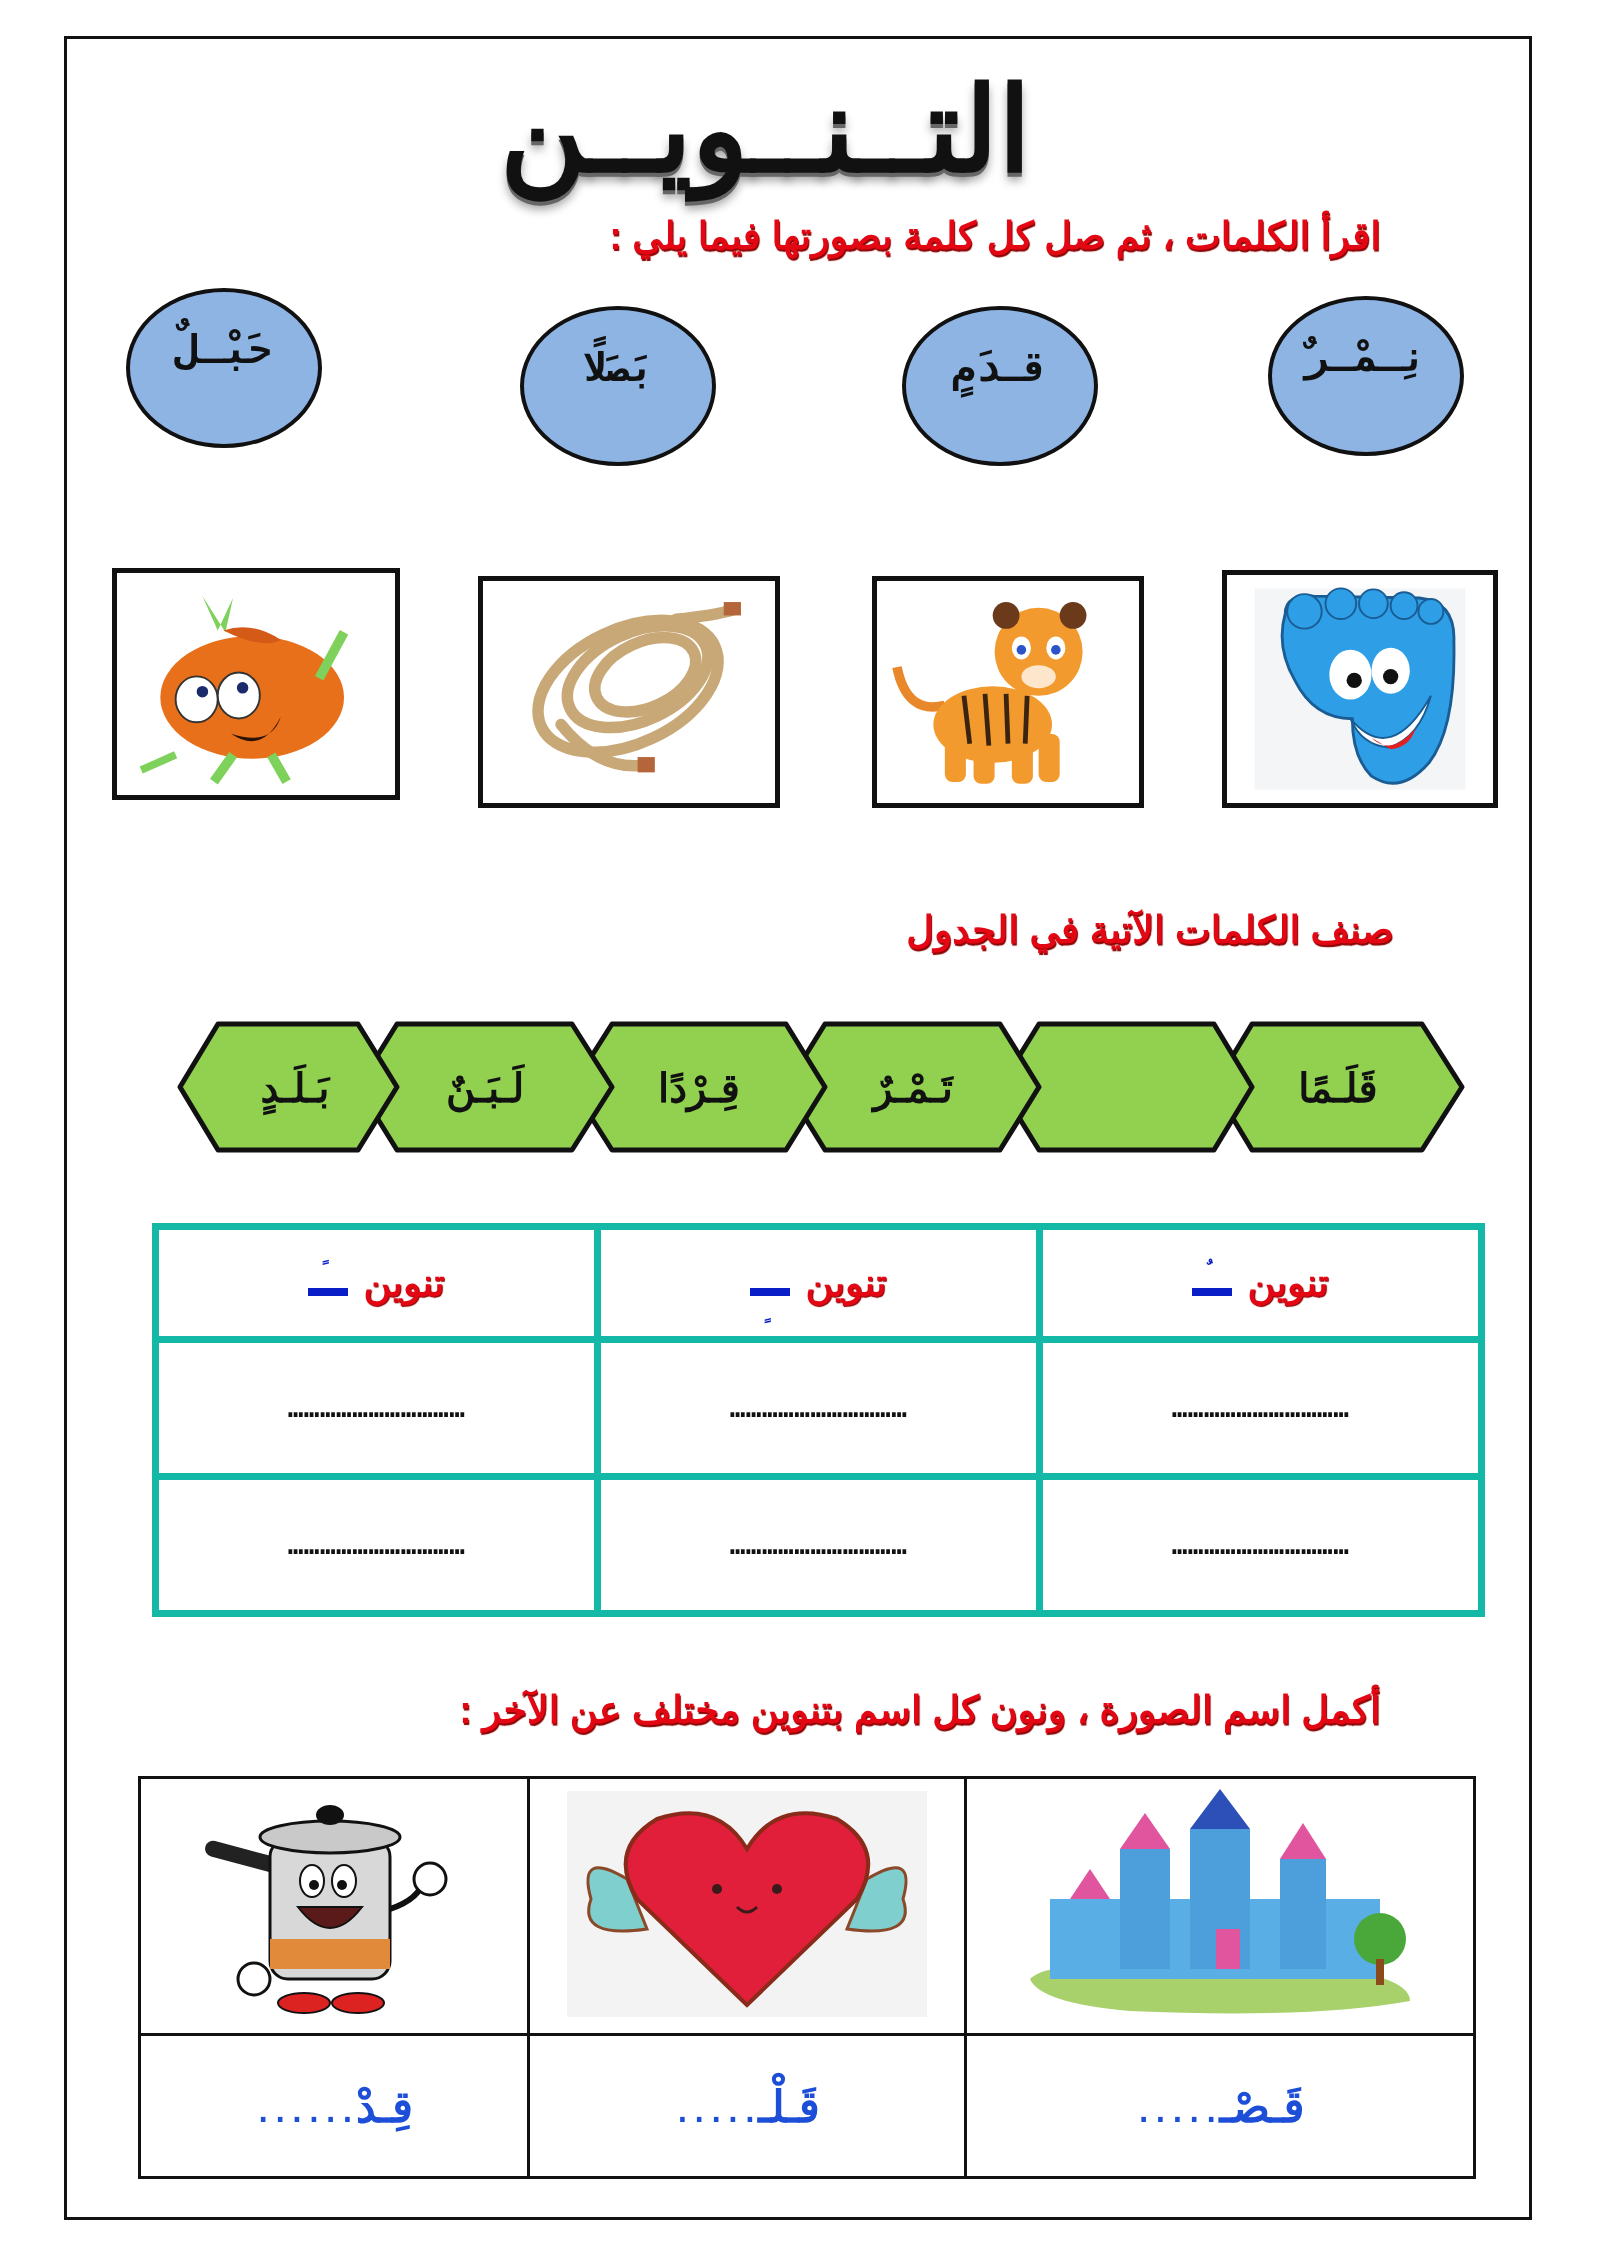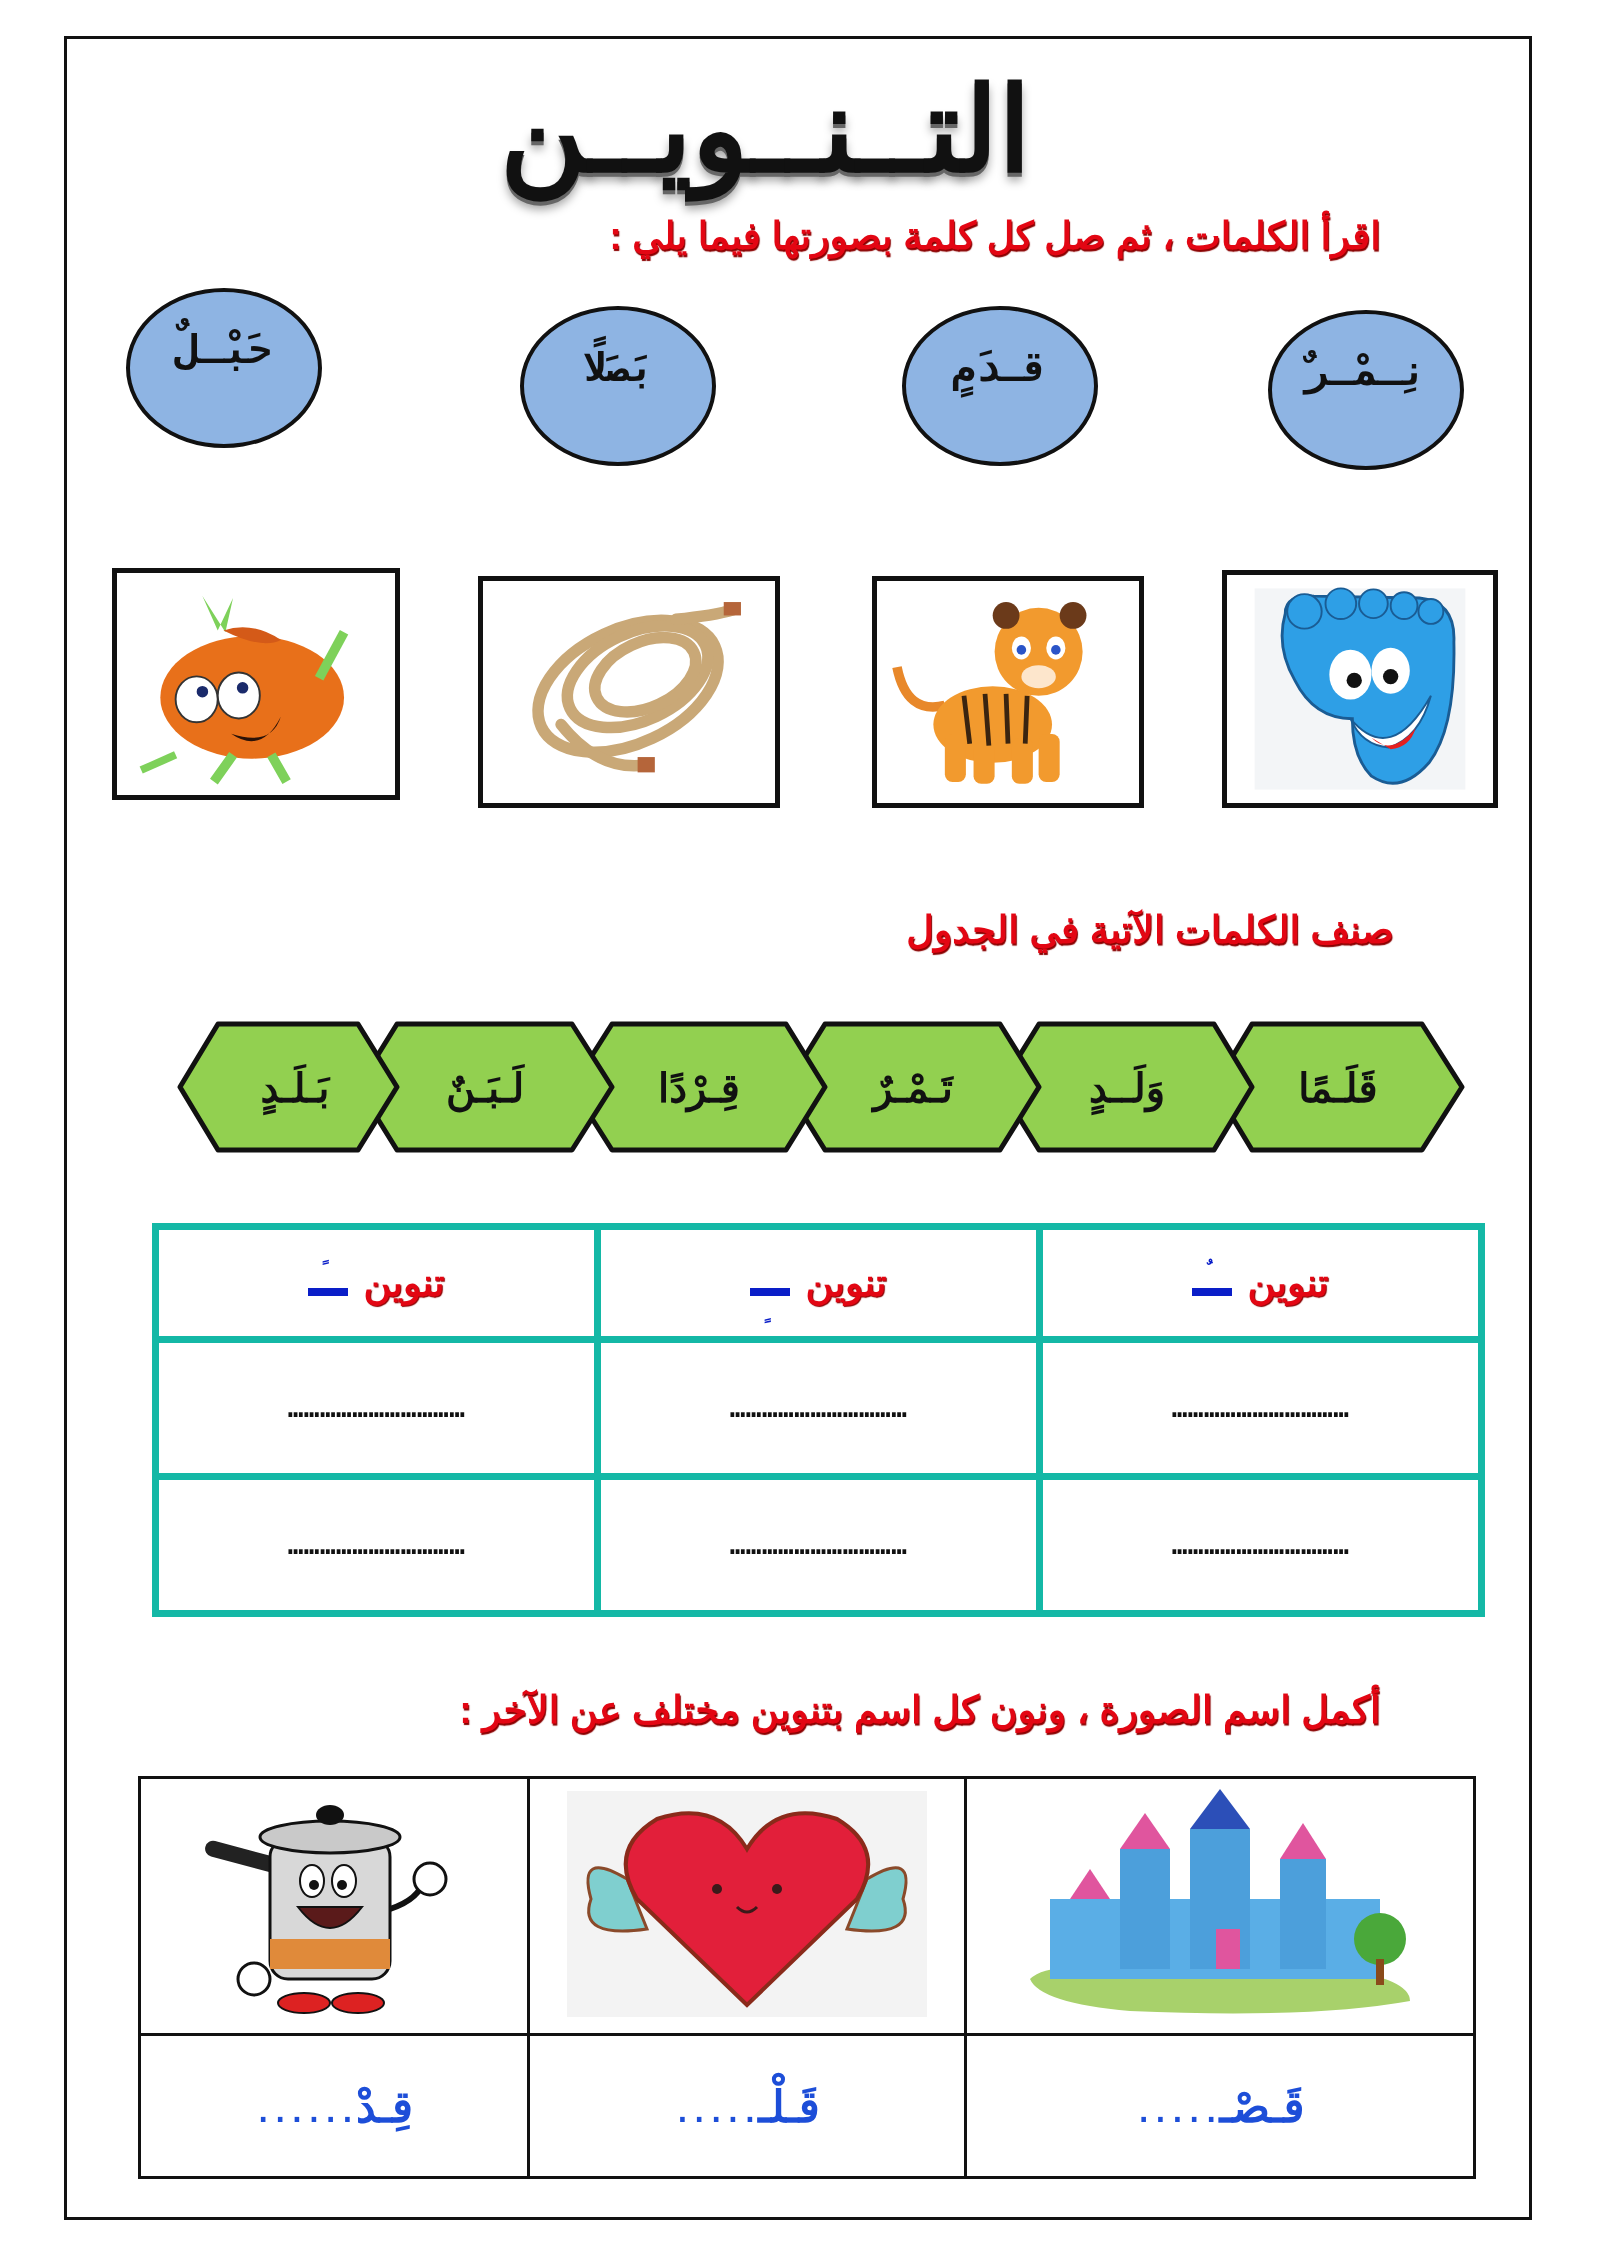--- a/index.html
+++ b/index.html
@@ -52,21 +52,21 @@
 </style>
 </head>
 <body>
 
 <div class="page-frame"></div>
 
 <div class="abs title">التــنــويــن</div>
 
 <div class="abs instr" style="left:540px; top:206px; width:910px; font-size:38px; line-height:60px;">اقرأ الكلمات ، ثم صل كل كلمة بصورتها فيما يلي :</div>
 
-<div class="oval" style="left:1268px; top:310px;">
+<div class="oval" style="left:1268px; top:296px;">
     <span>نِـمْـرٌ</span>
   </div>
 <div class="oval" style="left:902px; top:306px;">
     <span>قـدَمٍ</span>
   </div>
 <div class="oval" style="left:520px; top:306px;">
     <span>بَصَلًا</span>
   </div>
 <div class="oval" style="left:126px; top:288px;">
     <span>حَبْـلٌ</span>
@@ -144,21 +144,20 @@
     <g fill="#92d050" stroke="#111" stroke-width="5" stroke-linejoin="round">
       <polygon points="1078,6 1248,6 1288,69 1248,132 1078,132 1040,69"></polygon>
       <polygon points="865,6 1040,6 1078,69 1040,132 865,132 826,69"></polygon>
       <polygon points="651,6 826,6 865,69 826,132 651,132 612,69"></polygon>
       <polygon points="438,6 612,6 651,69 612,132 438,132 398,69"></polygon>
       <polygon points="223,6 398,6 438,69 398,132 223,132 184,69"></polygon>
       <polygon points="44,6 184,6 223,69 184,132 44,132 6,69"></polygon>
     </g>
   </svg>
   <div class="hex-label" style="left:1056px;">قَلَـمًا</div>
-  <div class="hex-label" style="left:845px;">وَلَــدٍ</div>
   <div class="hex-label" style="left:631px;">تَـمْـرٌ</div>
   <div class="hex-label" style="left:417px;">قِـرْدًا</div>
   <div class="hex-label" style="left:203px;">لَـبَـنٌ</div>
   <div class="hex-label" style="left:13px;">بَـلَـدٍ</div>
 </div>
 
 <table class="classify">
   <tbody>
       <tr class="head">
     <td>

